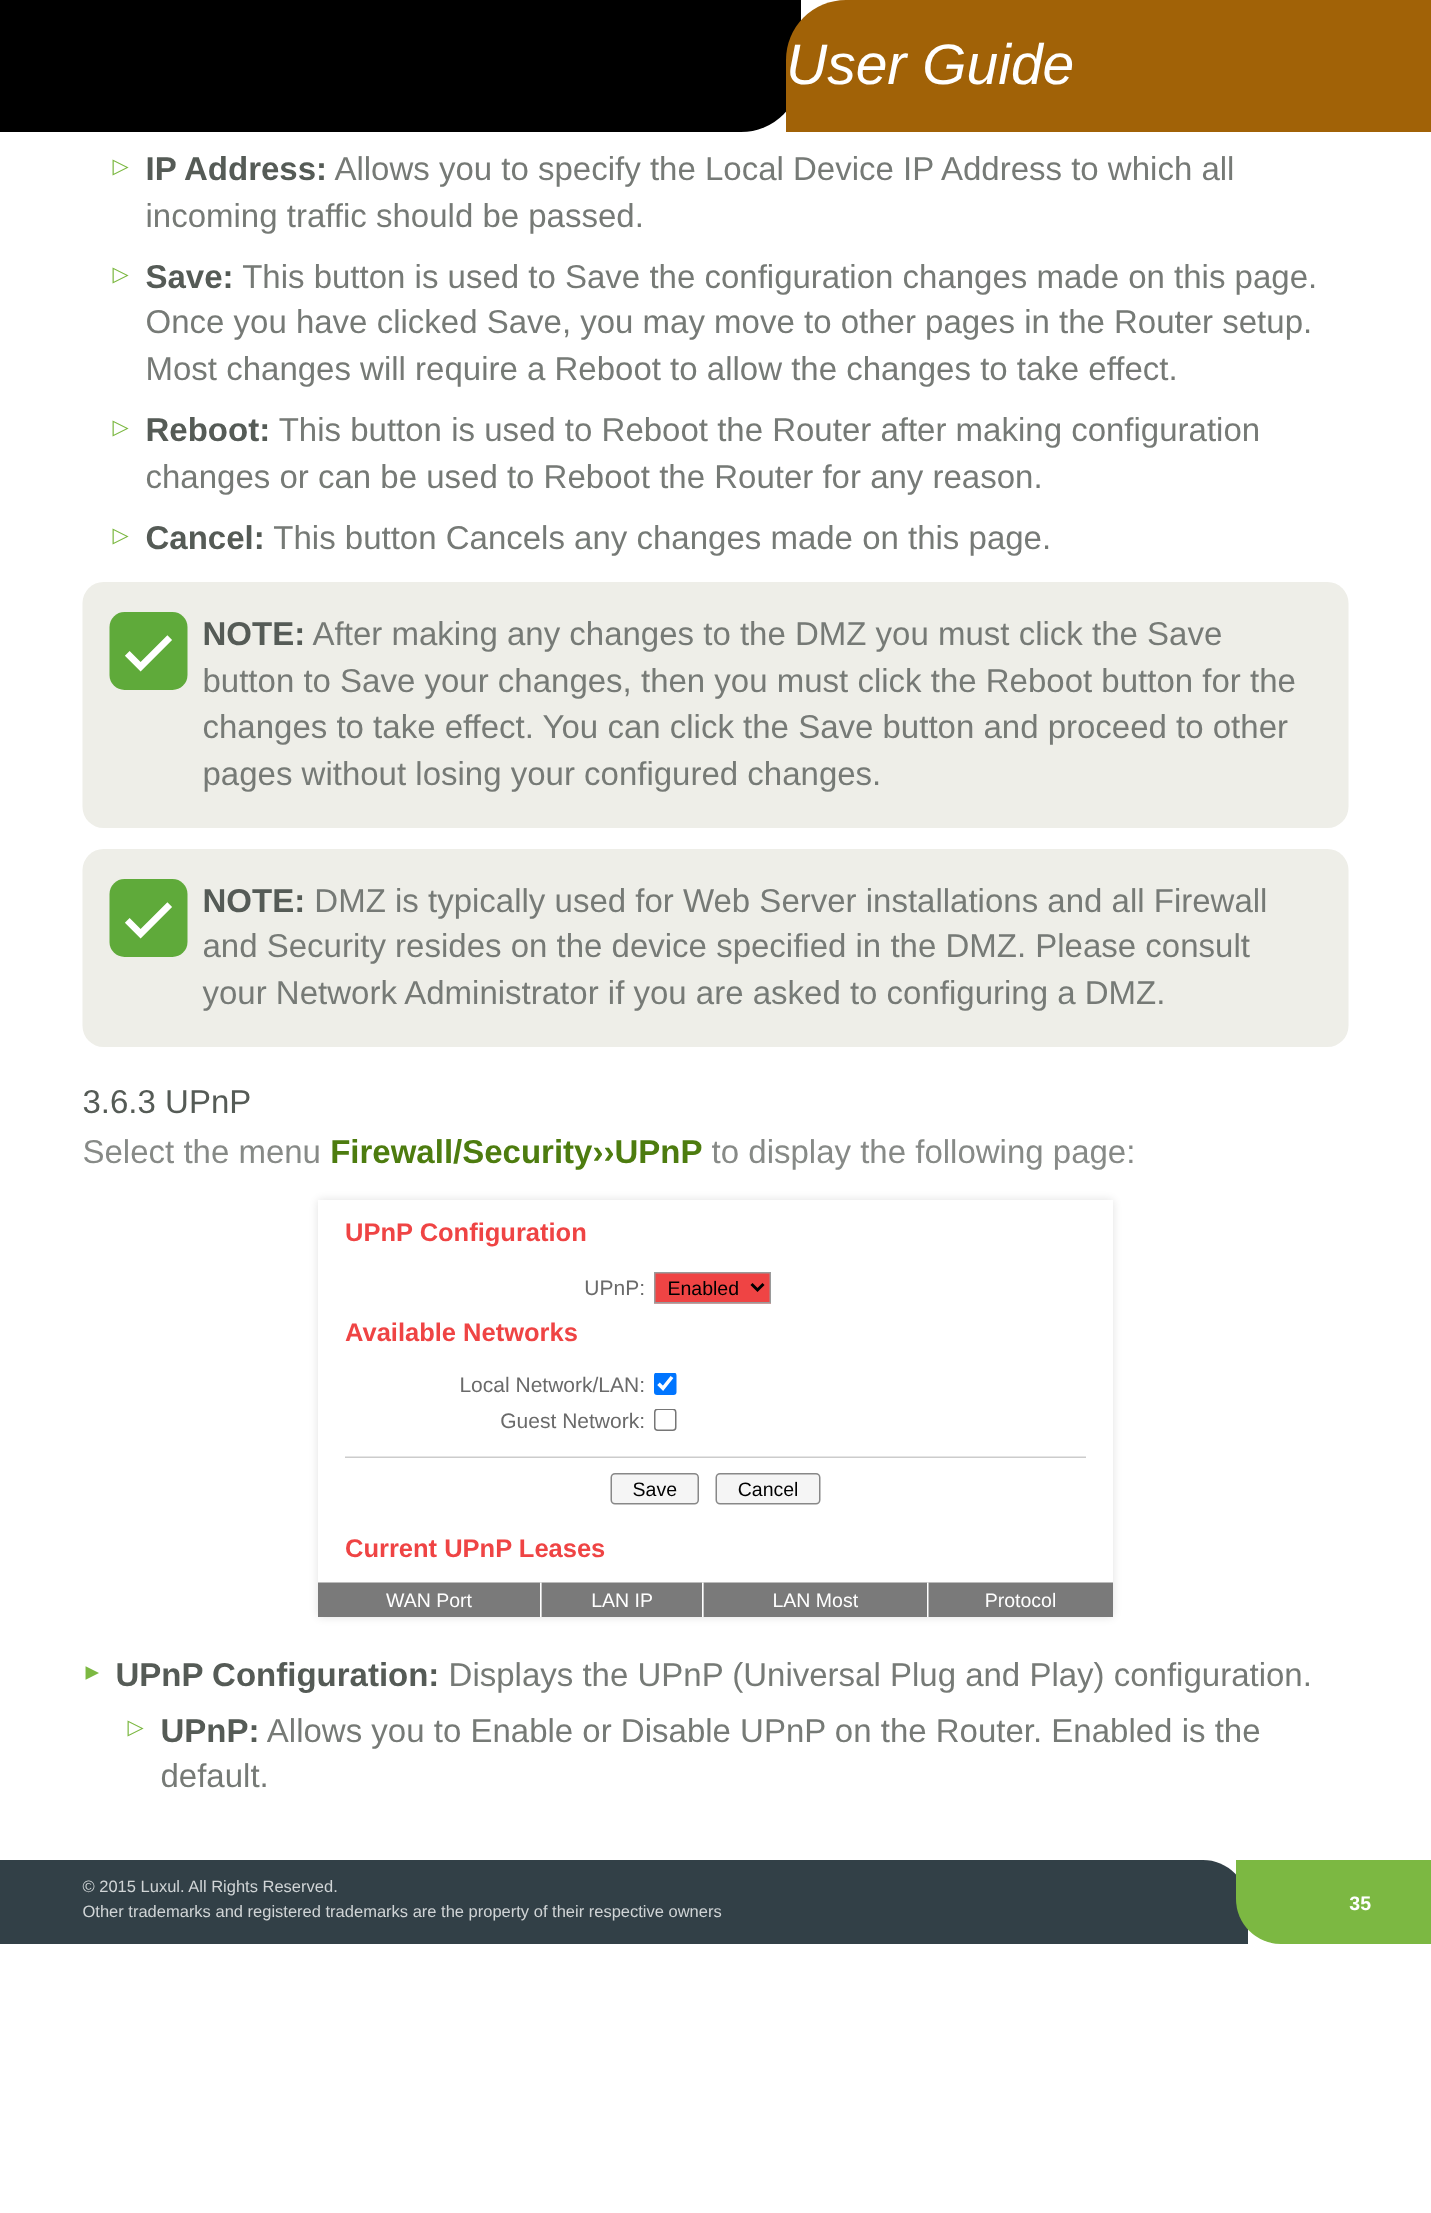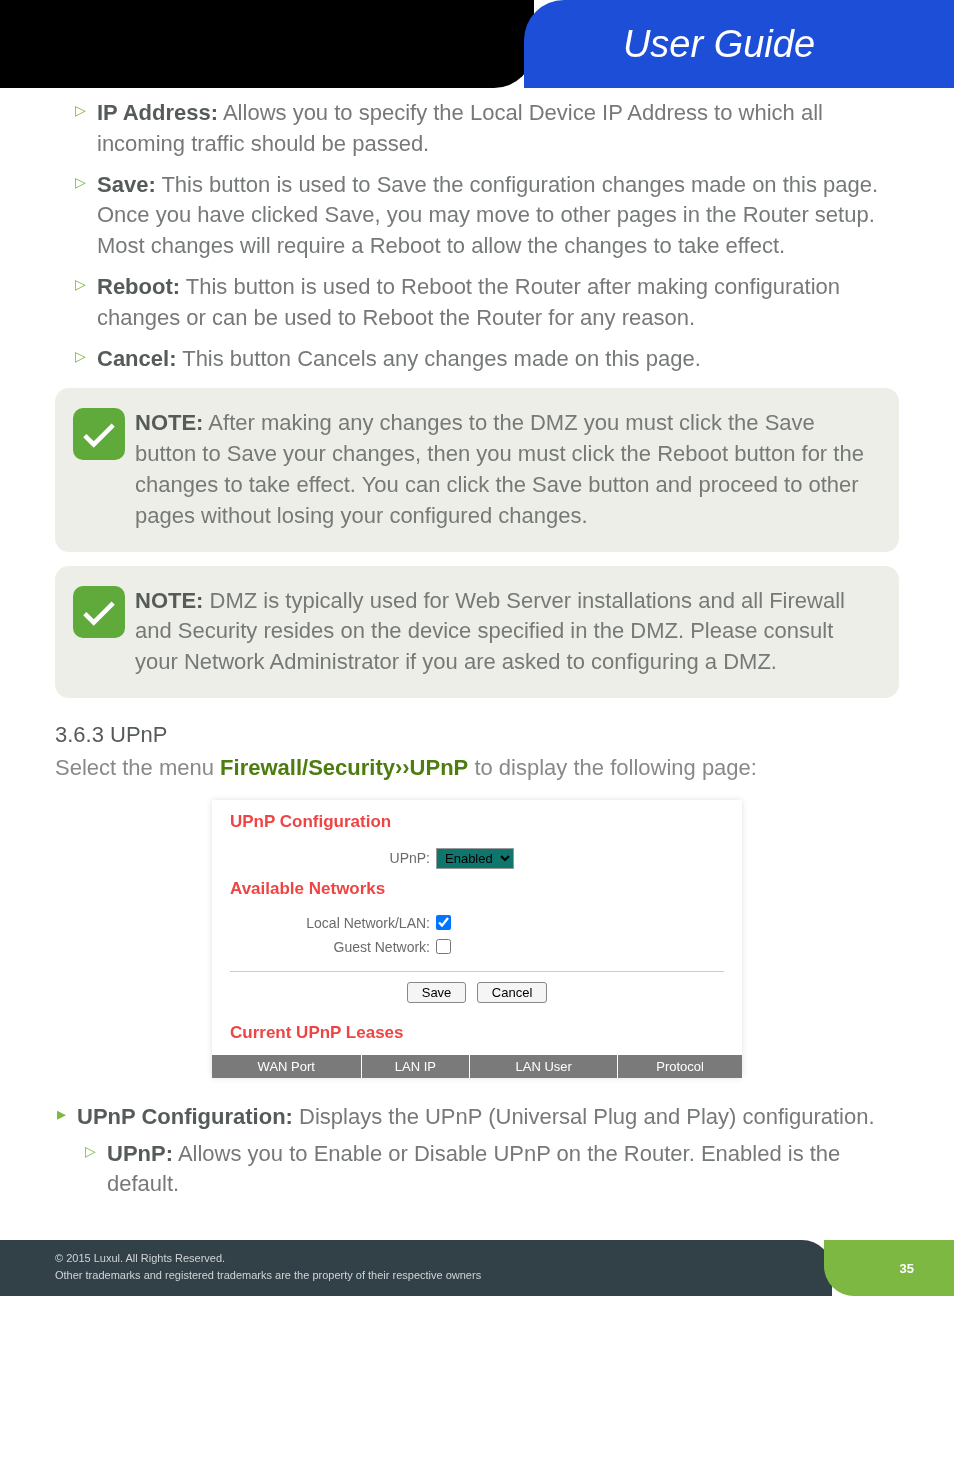--- a/index.html
+++ b/index.html
@@ -14,24 +14,24 @@
     display: flex;
     height: 88px;
   }
   .top-header-left {
     flex: 1;
     background: #000;
     border-bottom-right-radius: 40px;
   }
   .top-header-right {
     width: 430px;
-    background: #1d4ed8;
+    background: #a16207;
     display: flex;
     align-items: center;
-    justify-content: center;
+    justify-content: flex-start;
     padding-right: 40px;
     border-top-left-radius: 40px;
     margin-left: -10px;
   }
   .top-header-right .title {
     color: #fff;
     font-style: italic;
     font-size: 38px;
     font-weight: 500;
   }
@@ -118,21 +118,21 @@
   .panel-row .lbl {
     width: 200px;
     text-align: right;
     font-size: 14px;
     color: #6a6a6a;
   }
   .panel-select {
     font-size: 13px;
     padding: 1px 4px;
     border: 1px solid #9a9a9a;
-    background: #0f766e;
+    background: #ef4444;
   }
   .panel-chk {
     width: 15px; height: 15px;
   }
   .panel-divider {
     border: none;
     border-top: 1px solid #ccc;
     margin: 12px 0 10px 0;
   }
   .panel-btns { text-align: center; padding-bottom: 14px; }
@@ -281,21 +281,21 @@
         <button class="panel-btn">Save</button>
         <button class="panel-btn">Cancel</button>
       </div>
       <div class="panel-h">Current UPnP Leases</div>
     </div>
     <table class="leases-table">
       <thead>
         <tr>
           <th>WAN Port</th>
           <th>LAN IP</th>
-          <th>LAN User</th>
+          <th>LAN Most</th>
           <th>Protocol</th>
         </tr>
       </thead>
     </table>
   </div>
 
   <ul class="arrow-bullets">
     <li>
       <span class="b">UPnP Configuration:</span><span> Displays the UPnP (Universal Plug and Play) configuration.</span>
       <ul class="bullets">

